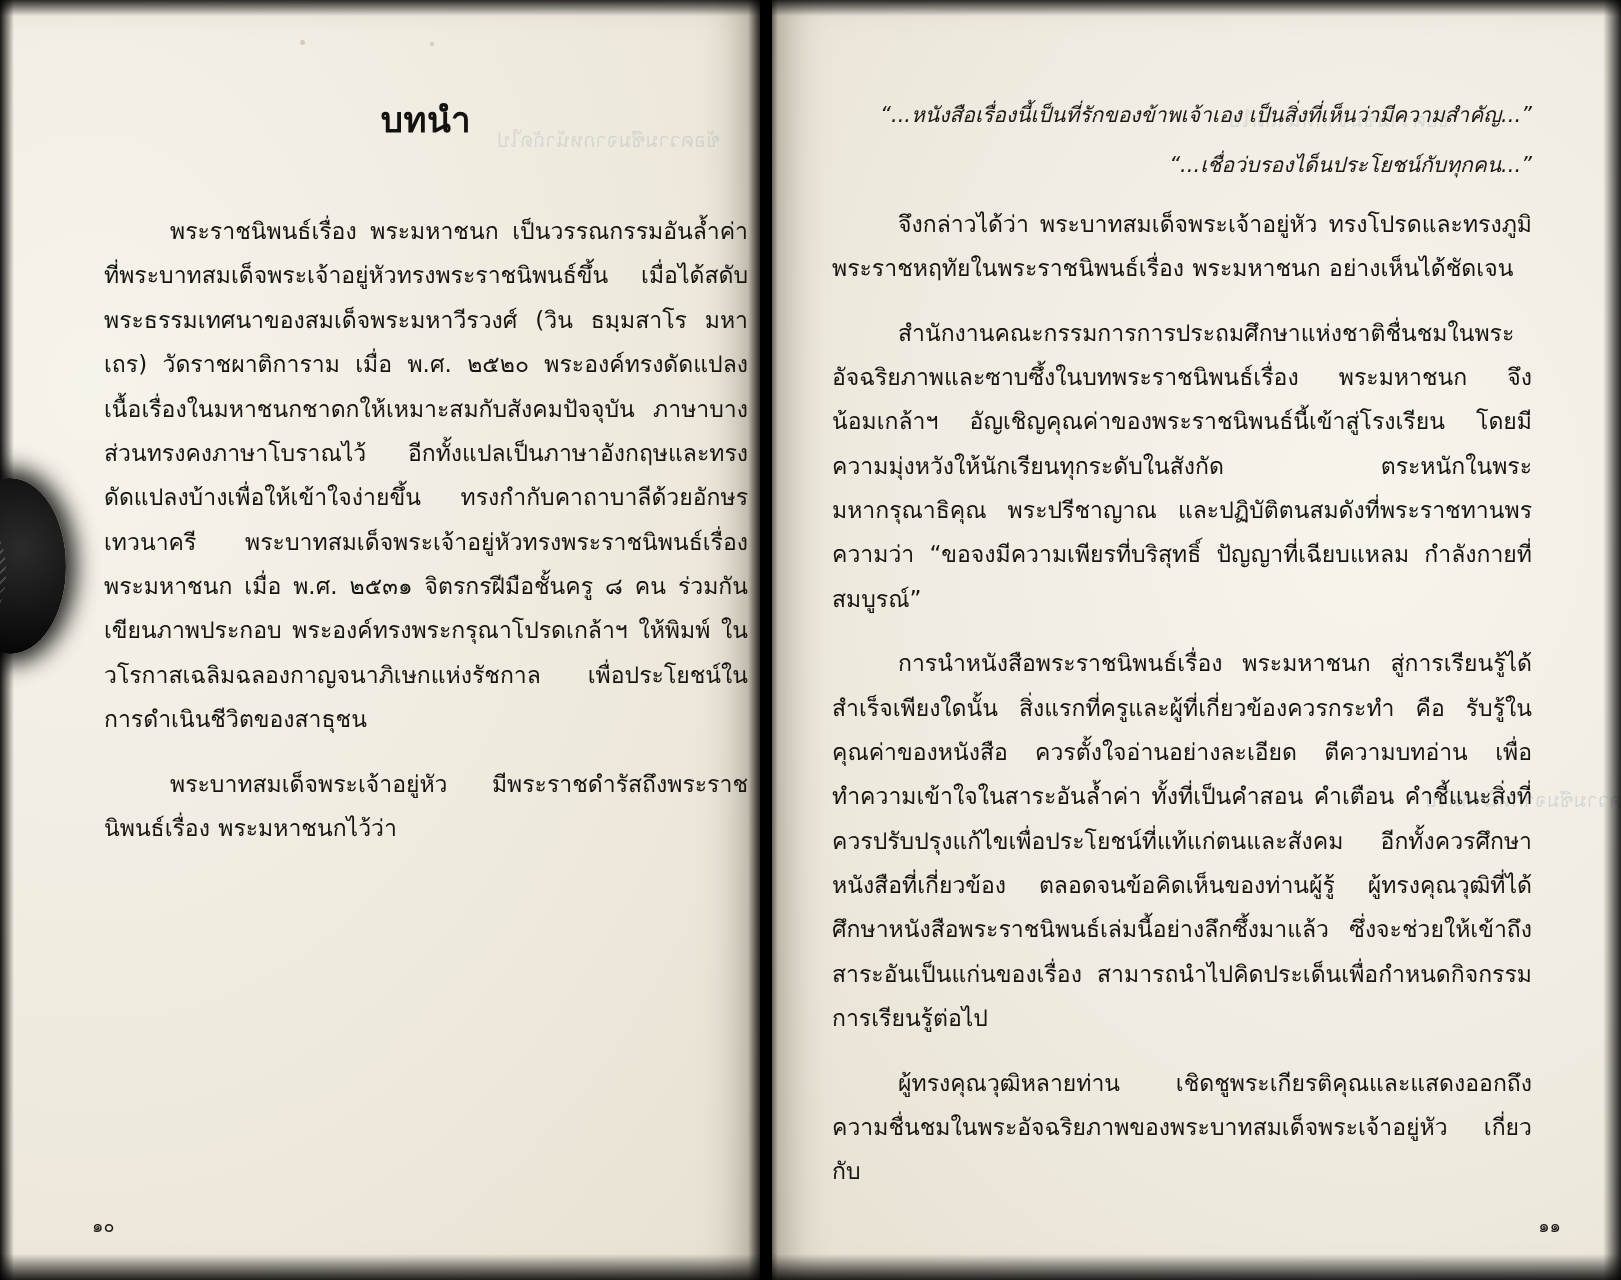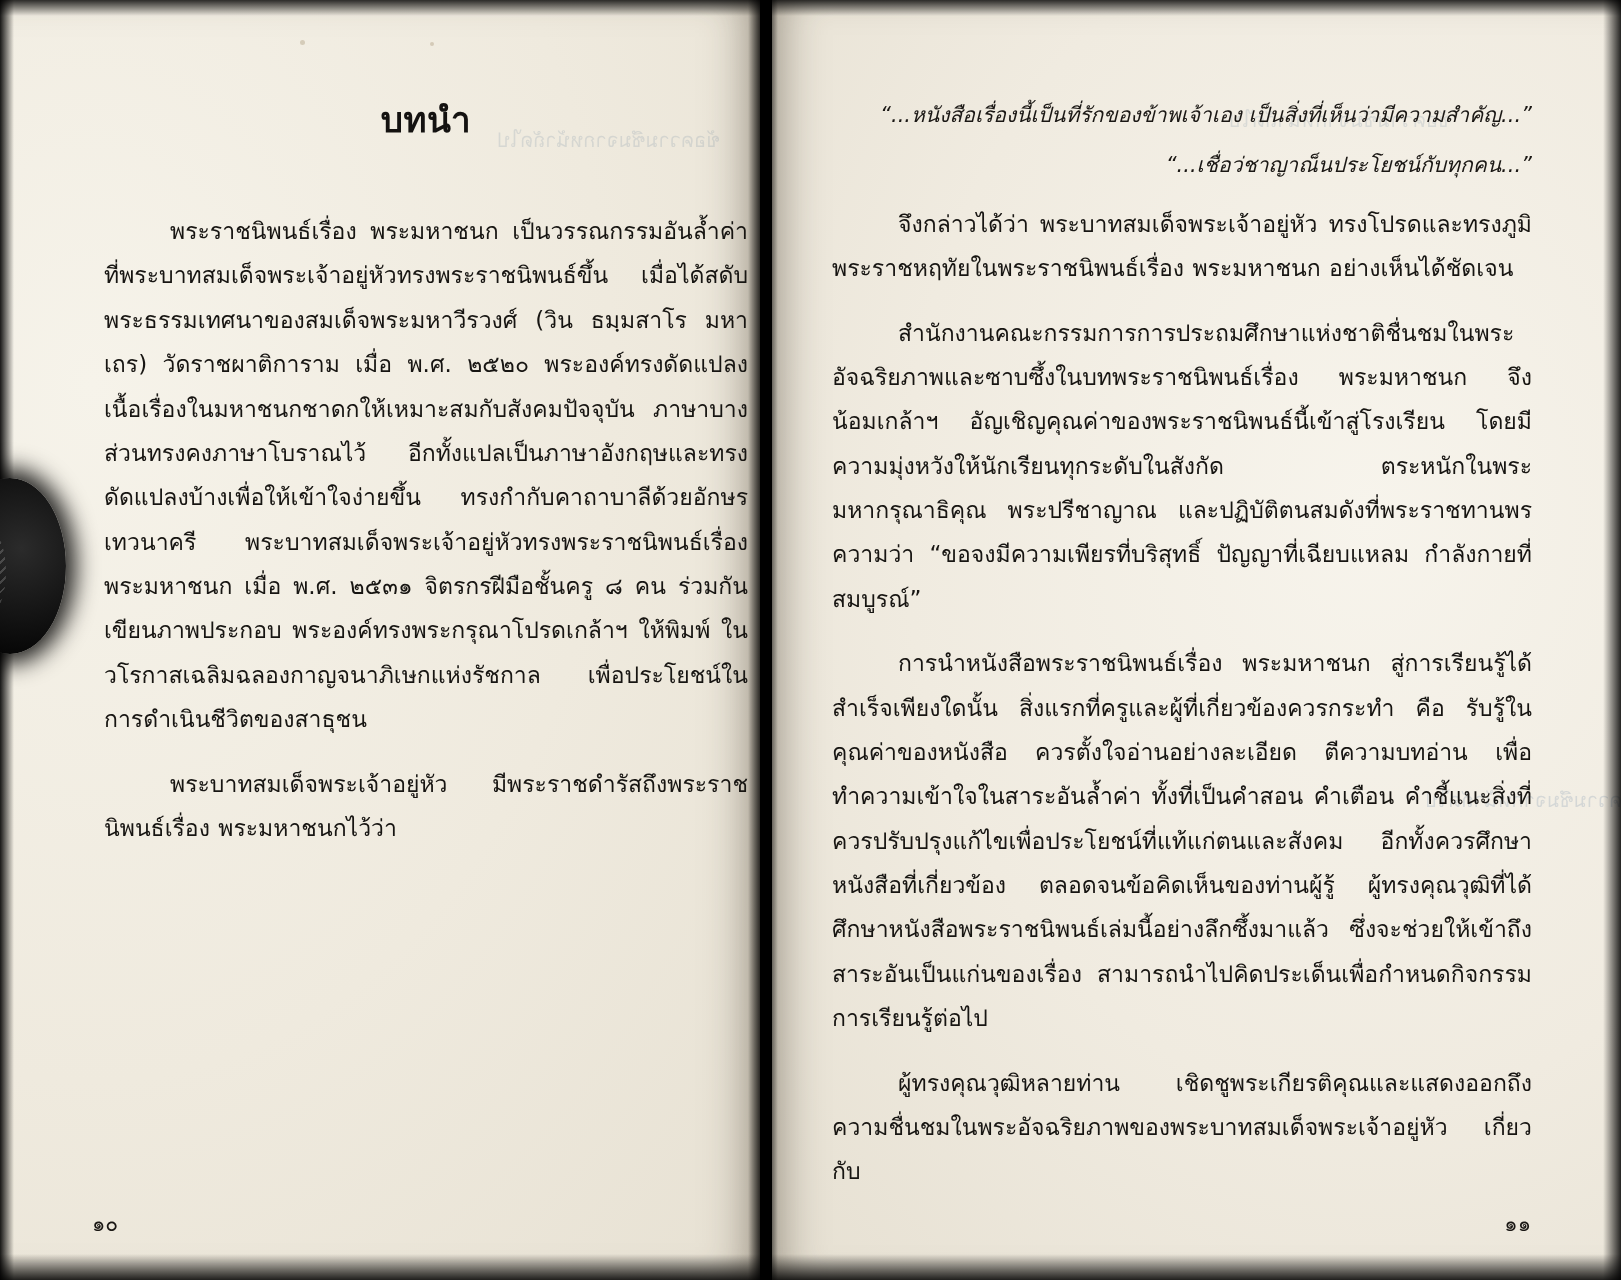--- a/index.html
+++ b/index.html
@@ -131,25 +131,25 @@
     line-height: 1.9;
     color: #1a1714;
     font-style: italic;
     text-indent: 36px;
     text-align: right;
   }
   p.quote.tight { margin-bottom: 10px; }
   .folio {
     position: absolute;
     bottom: 40px;
-    font-size: 21px;
+    font-size: 18px;
     color: #1a1714;
   }
   .folio-left { left: 92px; }
-  .folio-right { right: 90px; }
+  .folio-right { right: 60px; }
   
   .showthrough {
     position: absolute;
     left: 30px;
     top: 120px;
     width: 690px;
     color: rgba(90,120,150,0.17);
     font-size: 20px;
     line-height: 2.0;
     transform: scaleX(-1);
@@ -206,21 +206,21 @@
   <div class="page page-right">
     <div class="showthrough" style="left:40px; top:100px; width:640px;">
       <span>ข้อความซึมจากหน้าถัดไป</span>
     </div>
     <div class="showthrough2">
       <span>ข้อความซึมจากหน้าถัดไป</span>
     </div>
 
     <div class="content-right">
       <p class="quote tight">“...หนังสือเรื่องนี้เป็นที่รักของข้าพเจ้าเอง เป็นสิ่งที่เห็นว่ามีความสำคัญ...”</p>
-      <p class="quote">“...เชื่อว่ชาญาณ็นประโยชน์กับทุกคน...”</p>
+      <p class="quote">“...เชื่อว่บรองได็นประโยชน์กับทุกคน...”</p>
 
       <p class="body">จึงกล่าวได้ว่า พระบาทสมเด็จพระเจ้าอยู่หัว ทรงโปรดและทรงภูมิพระราชหฤทัยในพระราชนิพนธ์เรื่อง พระมหาชนก อย่างเห็นได้ชัดเจน</p>
       <p class="body">สำนักงานคณะกรรมการการประถมศึกษาแห่งชาติชื่นชมในพระอัจฉริยภาพและซาบซึ้งในบทพระราชนิพนธ์เรื่อง พระมหาชนก จึงน้อมเกล้าฯ อัญเชิญคุณค่าของพระราชนิพนธ์นี้เข้าสู่โรงเรียน โดยมีความมุ่งหวังให้นักเรียนทุกระดับในสังกัด ตระหนักในพระมหากรุณาธิคุณ พระปรีชาญาณ และปฏิบัติตนสมดังที่พระราชทานพร ความว่า “ขอจงมีความเพียรที่บริสุทธิ์ ปัญญาที่เฉียบแหลม กำลังกายที่สมบูรณ์”</p>
       <p class="body">การนำหนังสือพระราชนิพนธ์เรื่อง พระมหาชนก สู่การเรียนรู้ได้สำเร็จเพียงใดนั้น สิ่งแรกที่ครูและผู้ที่เกี่ยวข้องควรกระทำ คือ รับรู้ในคุณค่าของหนังสือ ควรตั้งใจอ่านอย่างละเอียด ตีความบทอ่าน เพื่อทำความเข้าใจในสาระอันล้ำค่า ทั้งที่เป็นคำสอน คำเตือน คำชี้แนะสิ่งที่ควรปรับปรุงแก้ไขเพื่อประโยชน์ที่แท้แก่ตนและสังคม อีกทั้งควรศึกษาหนังสือที่เกี่ยวข้อง ตลอดจนข้อคิดเห็นของท่านผู้รู้ ผู้ทรงคุณวุฒิที่ได้ศึกษาหนังสือพระราชนิพนธ์เล่มนี้อย่างลึกซึ้งมาแล้ว ซึ่งจะช่วยให้เข้าถึงสาระอันเป็นแก่นของเรื่อง สามารถนำไปคิดประเด็นเพื่อกำหนดกิจกรรมการเรียนรู้ต่อไป</p>
       <p class="body">ผู้ทรงคุณวุฒิหลายท่าน เชิดชูพระเกียรติคุณและแสดงออกถึงความชื่นชมในพระอัจฉริยภาพของพระบาทสมเด็จพระเจ้าอยู่หัว เกี่ยวกับ</p>
     </div>
 
     <div class="folio folio-right">๑๑</div>
   </div>
 

